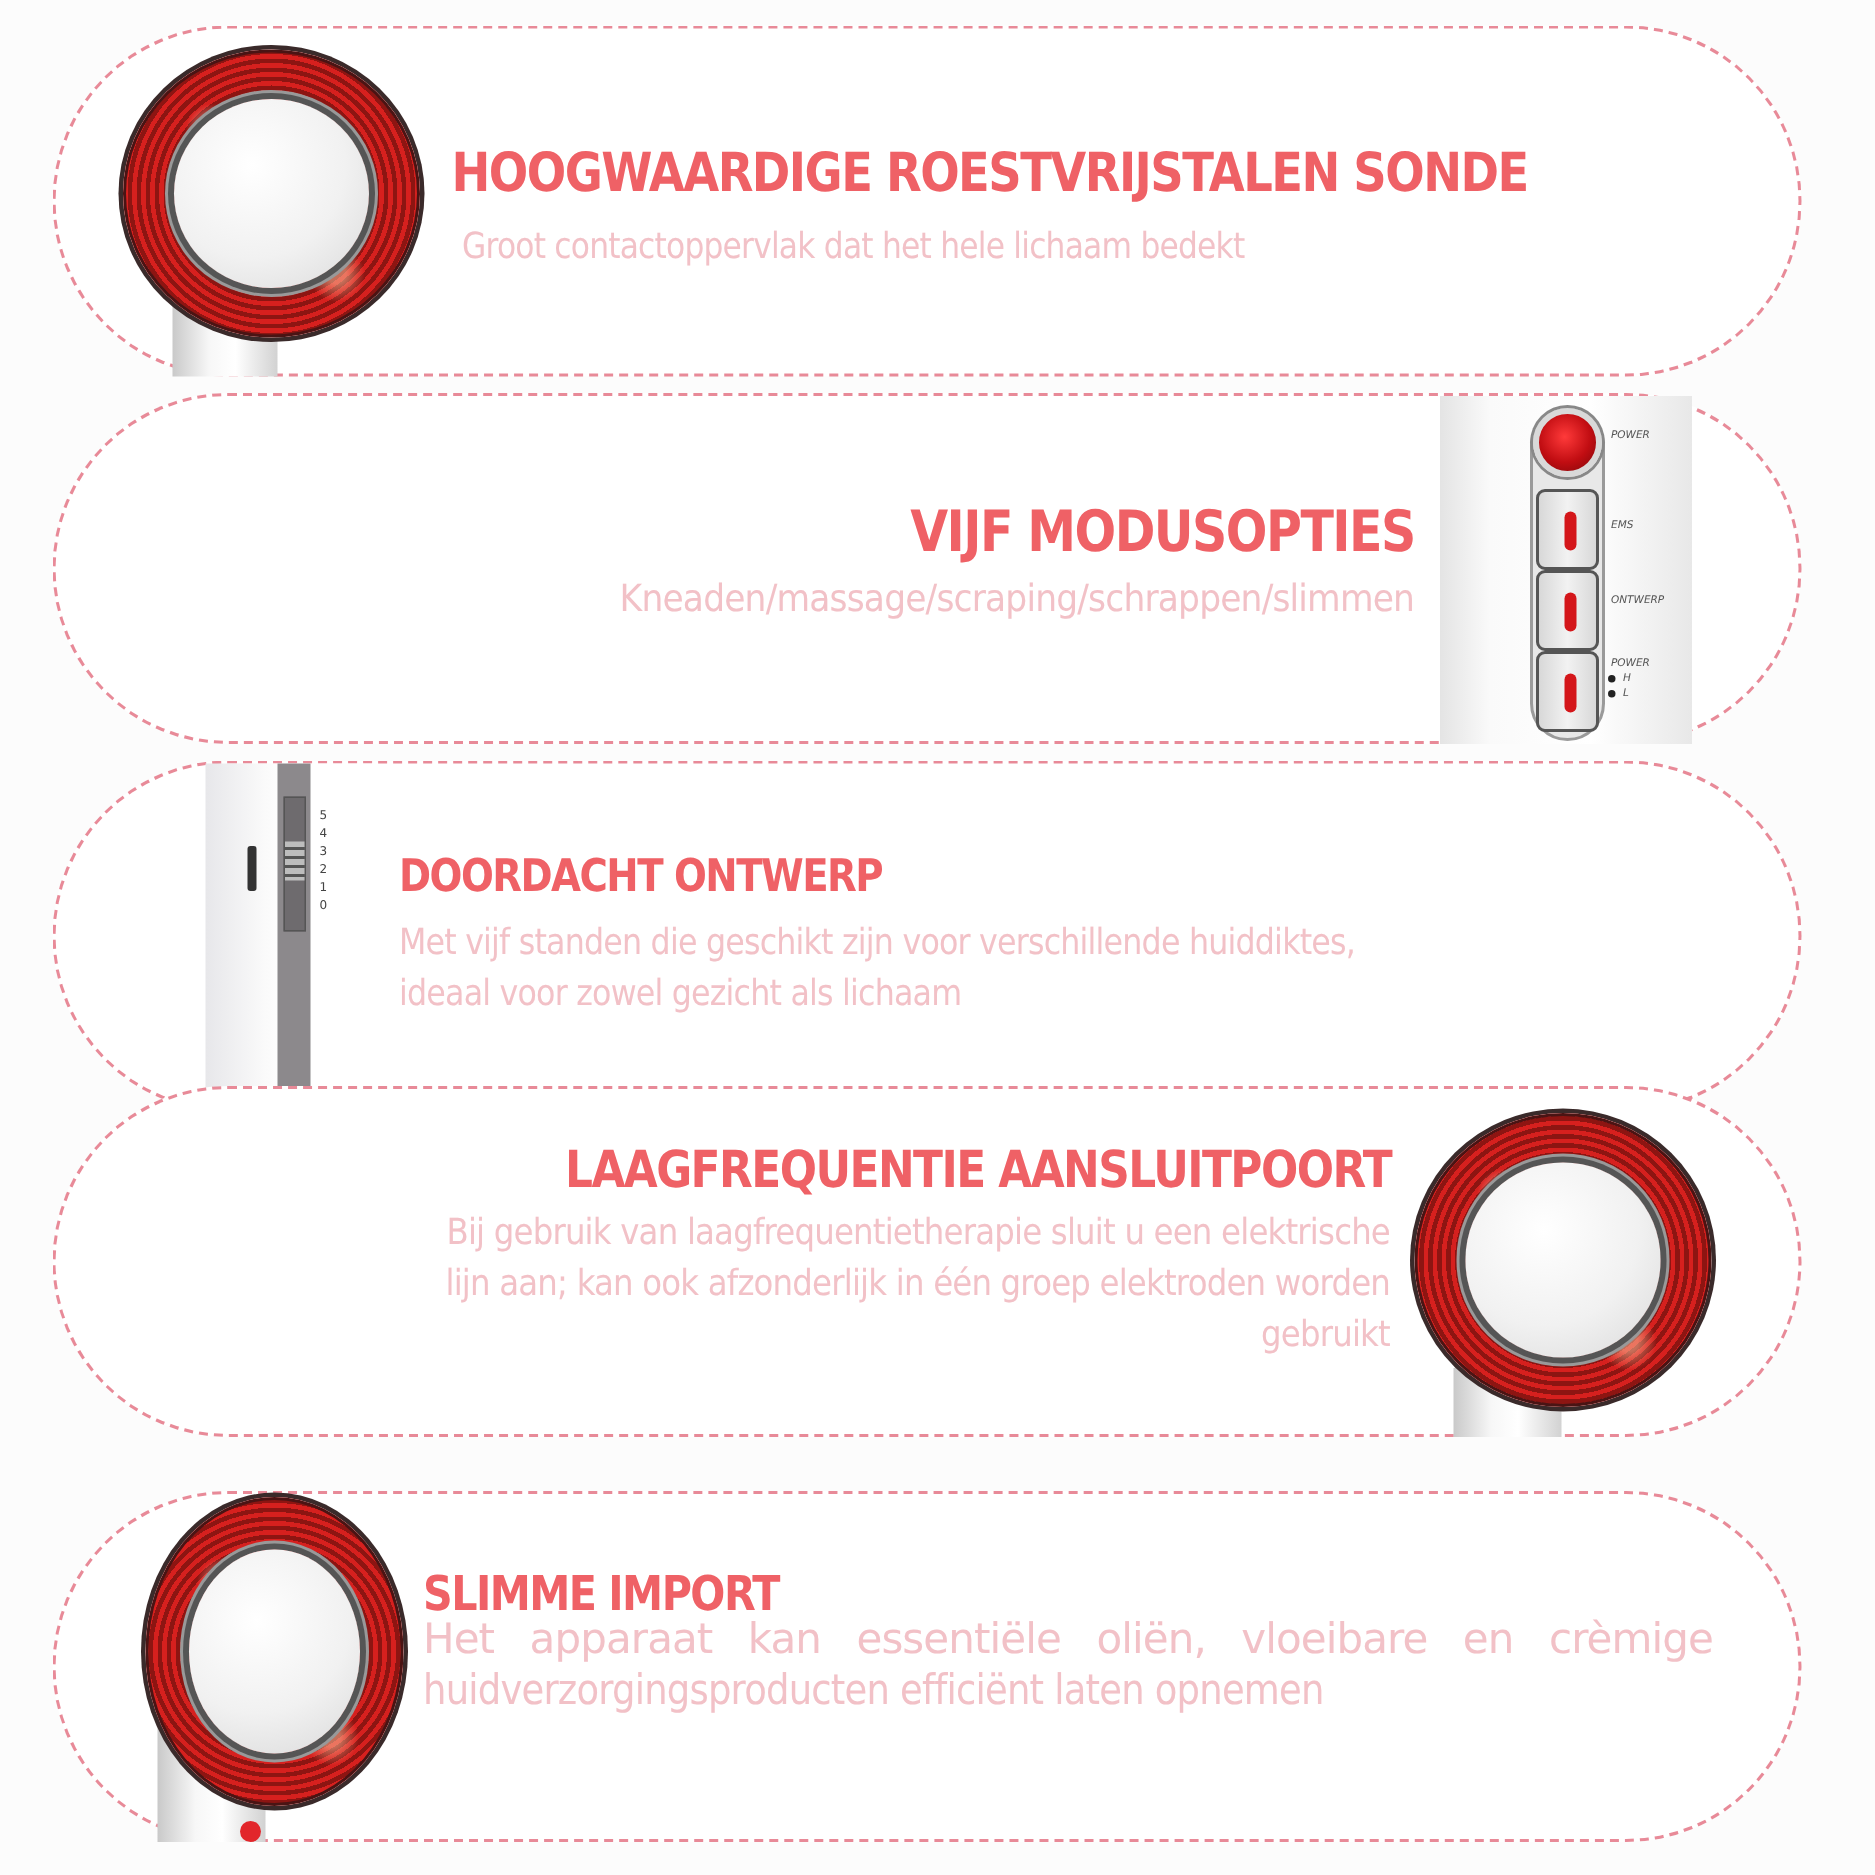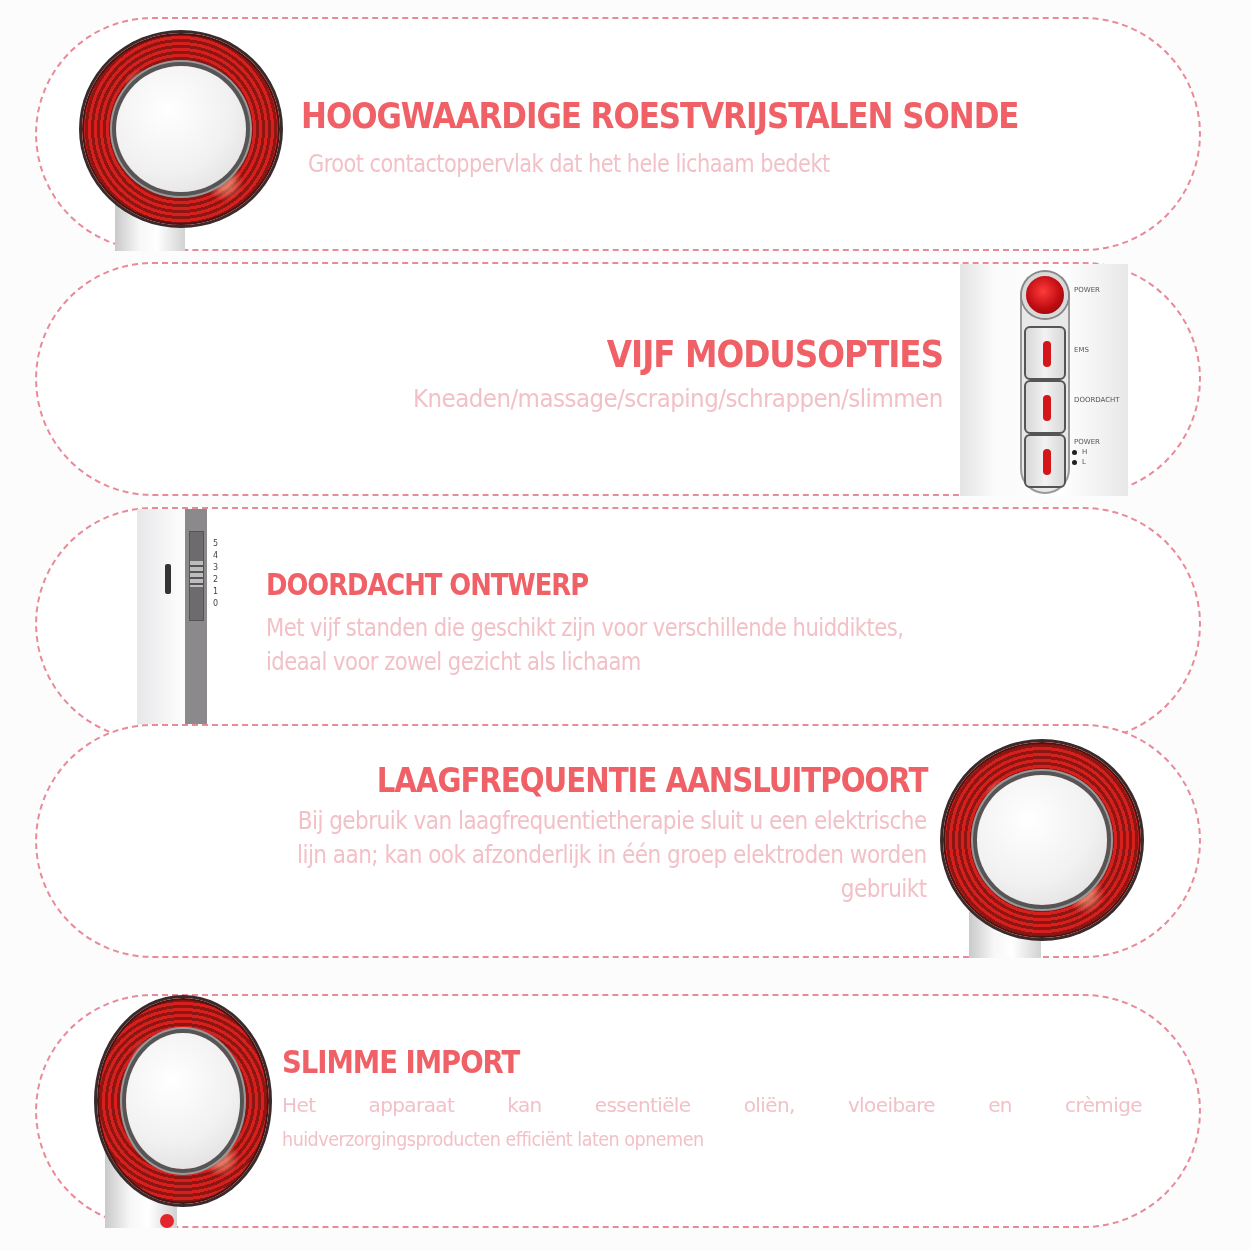--- a/index.html
+++ b/index.html
@@ -88,21 +88,21 @@
     position: absolute; left: 64px; width: 42px; height: 54px;
     background: linear-gradient(90deg, #d8d8d8, #f2f2f2 50%, #d8d8d8);
     border: 2px solid #555;
     border-radius: 6px;
   }
   .mode-btn::after {
     content: ""; position: absolute; left: 17px; top: 13px; width: 8px; height: 26px;
     border-radius: 4px; background: #d4161a;
   }
   .panel-label {
-    position: absolute; left: 114px; font-size: 7px; color: #555;
+    position: absolute; left: 114px; font-size: 7px; font-style: italic; color: #555;
     font-family: "DejaVu Sans", sans-serif; letter-spacing: 0;
   }
   .panel-dot { position: absolute; width: 5px; height: 5px; border-radius: 50%; background: #222; }
 
   
   .slider-device {
     position: absolute; left: 100px; top: 0; width: 112px; height: 232px;
     background: linear-gradient(90deg, #e7e7ea 0%, #fafafa 35%, #ffffff 50%);
   }
   .slider-strip {
@@ -139,21 +139,21 @@
   <div class="body-text right" style="right:256px; top:118px; white-space:nowrap; font-size:25px; transform:scaleX(0.92); transform-origin:right top;">Kneaden/massage/scraping/schrappen/slimmen</div>
 
   <div class="panel">
     <div class="panel-track"></div>
     <div class="power-btn"></div>
     <div class="mode-btn" style="top:62px;"></div>
     <div class="mode-btn" style="top:116px;"></div>
     <div class="mode-btn" style="top:170px;"></div>
     <span class="panel-label" style="top:22px;">POWER</span>
     <span class="panel-label" style="top:82px;">EMS</span>
-    <span class="panel-label" style="top:132px;">DOORDACHT</span>
+    <span class="panel-label" style="top:132px;">ONTWERP</span>
     <span class="panel-label" style="top:174px;">POWER</span>
     <span class="panel-dot" style="left:112px; top:186px;"></span>
     <span class="panel-label" style="left:122px; top:184px;">H</span>
     <span class="panel-dot" style="left:112px; top:196px;"></span>
     <span class="panel-label" style="left:122px; top:194px;">L</span>
   </div>
 </div>
 
 <div class="card card-3">
   <div class="slider-device">
@@ -184,17 +184,17 @@
   </div>
   <div class="stem" style="left:932px; top:186px; width:72px; height:46px;"></div>
   <div class="probe" style="left:906px; top:16px; width:198px; height:196px;"></div>
 </div>
 
 <div class="card card-5">
   <div class="stem" style="left:68px; top:140px; width:72px; height:92px;"></div>
   <div style="position:absolute; left:123px; top:218px; width:14px; height:14px; border-radius:50%; background:#e2262b;"></div>
   <div class="probe" style="left:60px; top:2px; width:172px; height:206px; transform:rotate(0deg);"></div>
   <div class="heading" style="left:245px; top:47px; font-size:32px; transform:scaleX(0.86);">SLIMME IMPORT</div>
-  <div class="body-text" style="left:245px; top:92px; width:860px; font-size:20px;">
+  <div class="body-text" style="left:245px; top:80px; width:860px; font-size:28px;">
     <div style="text-align:justify; text-align-last:justify; letter-spacing:-0.6px;">Het apparaat kan essentiële oliën, vloeibare en crèmige</div>
     <div style="white-space:nowrap; transform:scaleX(0.88); transform-origin:left top;">huidverzorgingsproducten efficiënt laten opnemen</div>
   </div>
 </div>
 
 </body></html>

